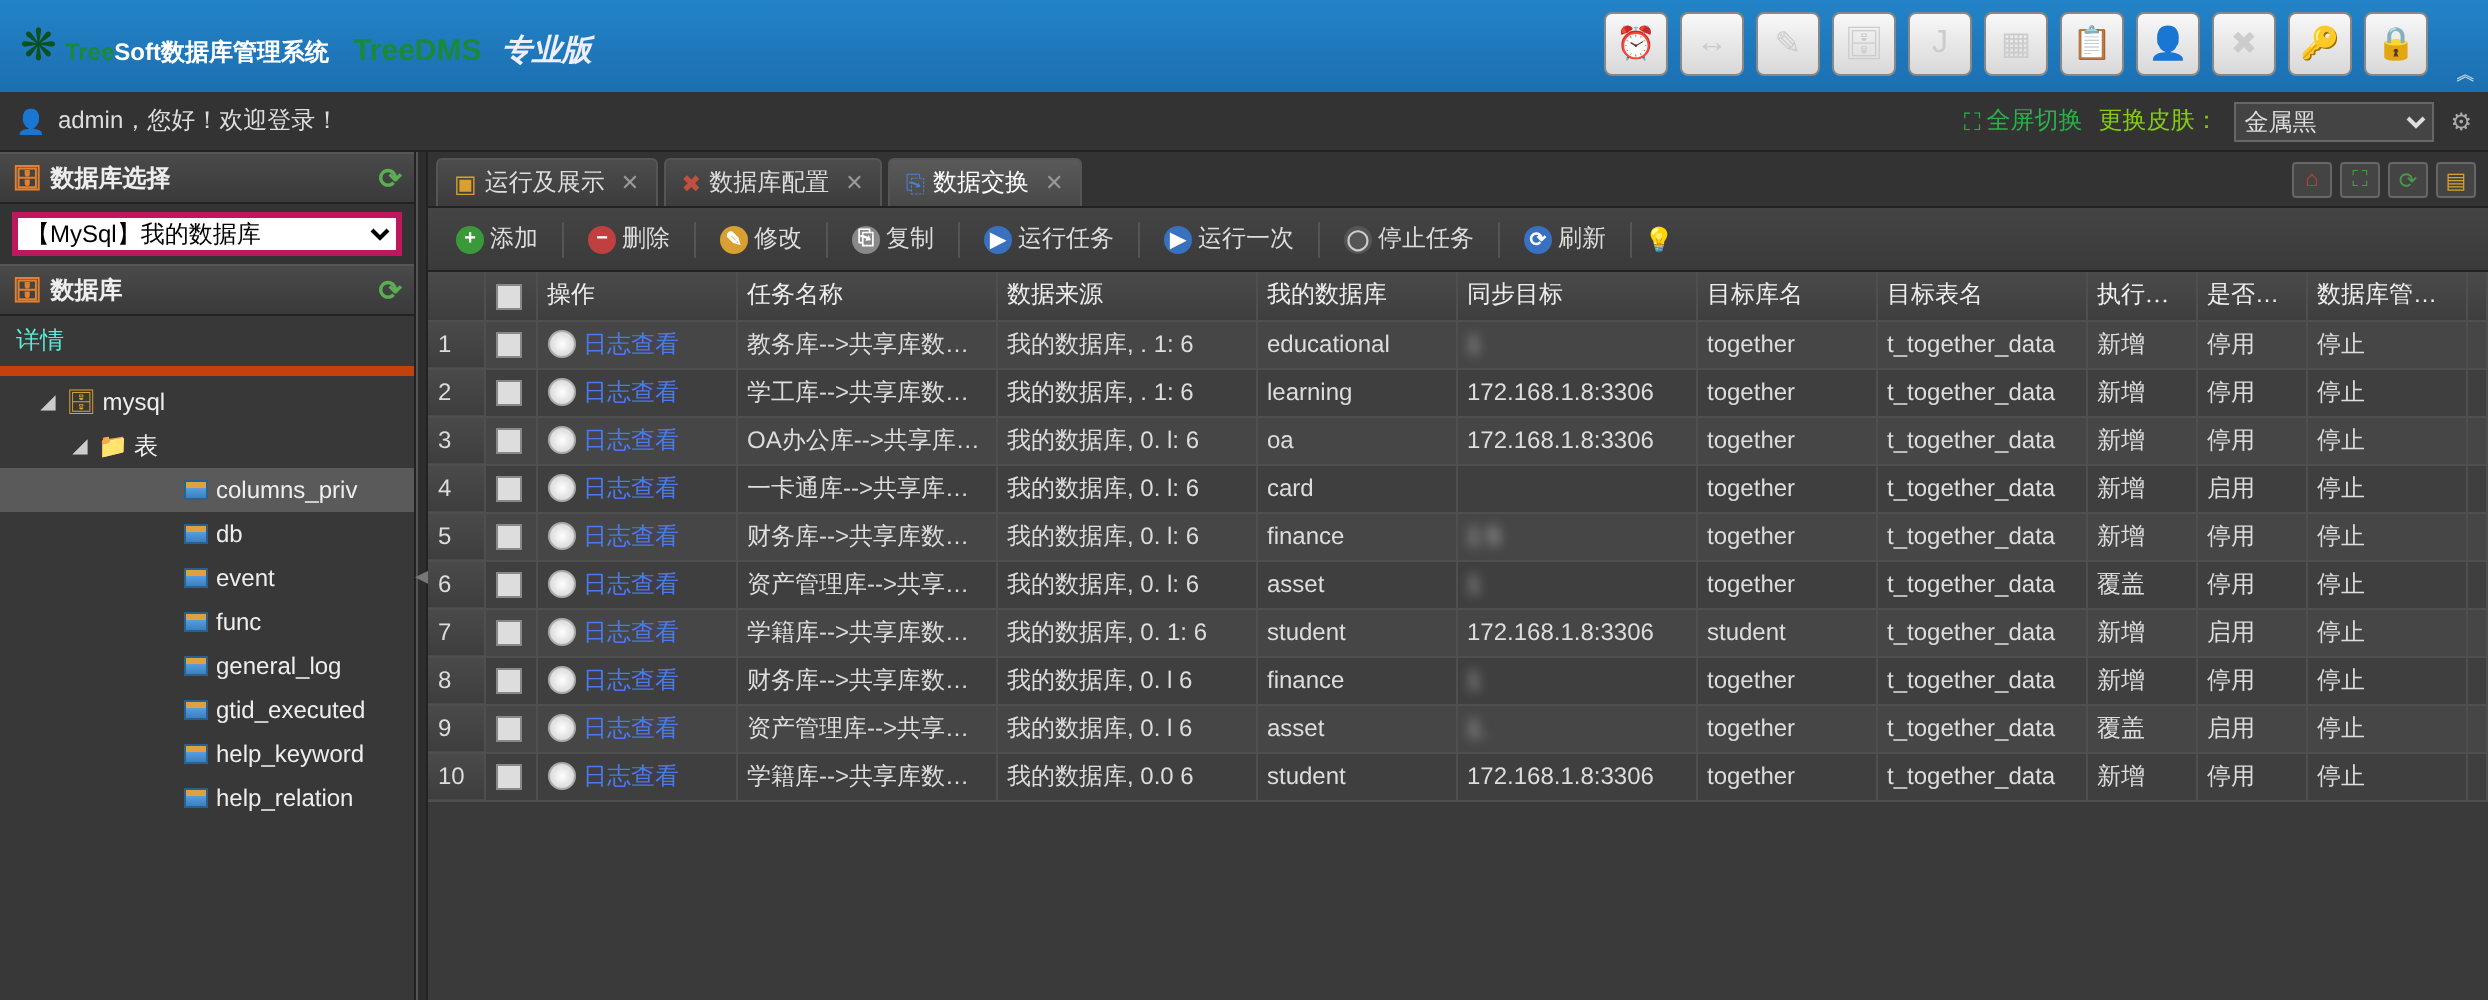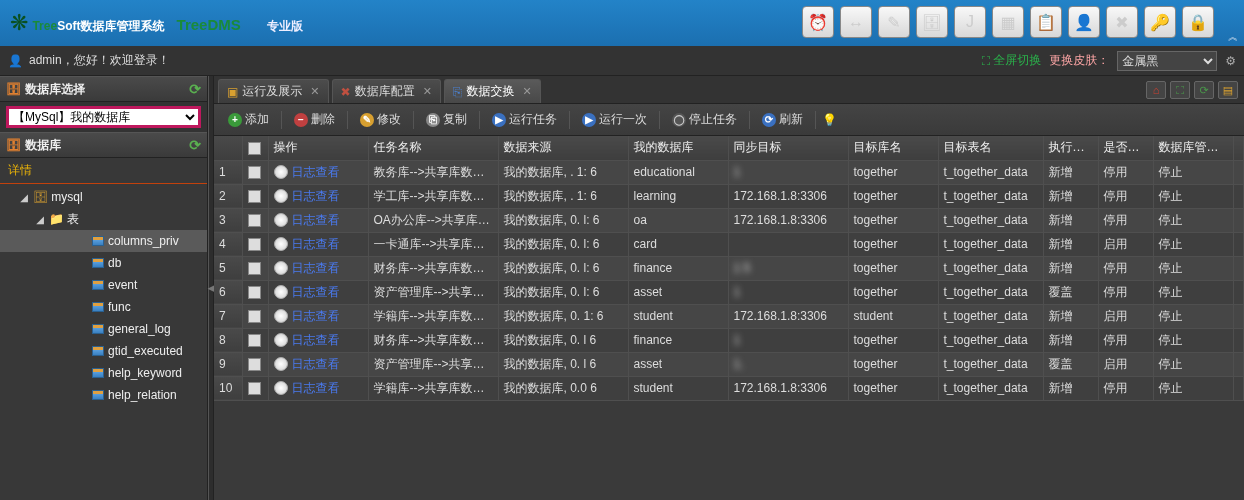--- a/index.html
+++ b/index.html
@@ -5,45 +5,45 @@
 * { margin: 0; padding: 0; box-sizing: border-box; font-family: "Microsoft YaHei", Arial, sans-serif; font-size: 12px; }
 body { background: #3a3a3a; color: #ccc; overflow: hidden; width: 1244px; height: 500px; }
 
 
 .banner { height: 46px; background: linear-gradient(#2383c8, #1b6fb0); display: flex; align-items: center; padding: 0 10px; position: relative; }
 .logo-tree { color: #0a5020; font-size: 22px; margin-right: 4px; }
 .brand { font-size: 22px; font-weight: bold; }
 .brand .tree { color: #1a8a3a; }
 .brand .soft { color: #fff; }
 .brand .sub { color: #1a8a3a; font-size: 15px; font-weight: bold; margin-left: 6px; }
-.brand .ed { color: #eef; font-size: 12px; margin-left: 20px; }
+.brand .ed { color: #eef; font-size: 15px; margin-left: 4px; font-style: italic; }
 .top-icons { position: absolute; right: 30px; top: 6px; display: flex; gap: 6px; }
 .top-icon { width: 32px; height: 32px; background: linear-gradient(#f8f8f8,#d8d8d8); border: 1px solid #888; border-radius: 4px; display: flex; align-items: center; justify-content: center; font-size: 16px; cursor: pointer; }
 .expand-chevrons { position: absolute; right: 6px; bottom: 2px; color: #cde; font-size: 10px; cursor: pointer; }
 
 
 .userbar { height: 30px; background: #333; border-bottom: 1px solid #222; display: flex; align-items: center; padding: 0 8px; color: #ddd; }
 .user-icon { color: #e08030; margin-right: 6px; }
 .userbar-right { margin-left: auto; display: flex; align-items: center; gap: 8px; }
 .fullscreen-link { color: #2ab04a; cursor: pointer; display: flex; align-items: center; gap: 3px; }
-.skin-label { color: #fca5a5; }
+.skin-label { color: #84cc16; }
 .skin-select { background: #444; color: #ddd; border: 1px solid #666; height: 20px; width: 100px; }
 .gear-small { color: #aaa; cursor: pointer; }
 
 
 .main { display: flex; height: calc(500px - 46px - 30px); }
 
 
 .sidebar { width: 208px; background: #383838; border-right: 1px solid #222; display: flex; flex-direction: column; }
 .panel-hd { height: 26px; background: linear-gradient(#4a4a4a,#3a3a3a); border-top: 1px solid #555; border-bottom: 1px solid #222; display: flex; align-items: center; padding: 0 6px; color: #eee; font-weight: bold; }
 .panel-hd .ico { color: #e08030; margin-right: 4px; }
 .panel-hd .refresh { margin-left: auto; color: #5ab050; cursor: pointer; font-size: 14px; }
 .db-select-row { padding: 4px 6px; background: #333; }
 .db-select { width: 100%; height: 22px; background: #fff; color: #000; border: 3px solid #be185d; }
-.detail-label { padding: 4px 8px; color: #eab308; border-bottom: 1px solid #c2410c; }
+.detail-label { padding: 4px 8px; color: #5eead4; border-bottom: 5px solid #c2410c; }
 .tree { flex: 1; overflow-y: auto; padding: 2px 0; }
 .tree-row { display: flex; align-items: center; height: 22px; padding-left: 4px; cursor: pointer; color: #eee; white-space: nowrap; }
 .tree-row.sel { background: #5a5a5a; }
 .tgl { width: 12px; text-align: center; color: #ccc; font-size: 10px; }
 .ico-db { color: #d8a030; margin: 0 3px; }
 .ico-folder { color: #d8a030; margin: 0 3px; }
 .ico-table { display: inline-flex; width: 12px; height: 10px; background: linear-gradient(#6ab0f0,#3a80c0); border: 1px solid #2a6090; margin: 0 4px 0 3px; position: relative; }
 .ico-table::before { content: ""; position: absolute; top: 0; left: 0; right: 0; height: 3px; background: #e0a040; }
 .ind1 { padding-left: 18px; } .ind2 { padding-left: 34px; } .ind3 { padding-left: 77px; }
 

